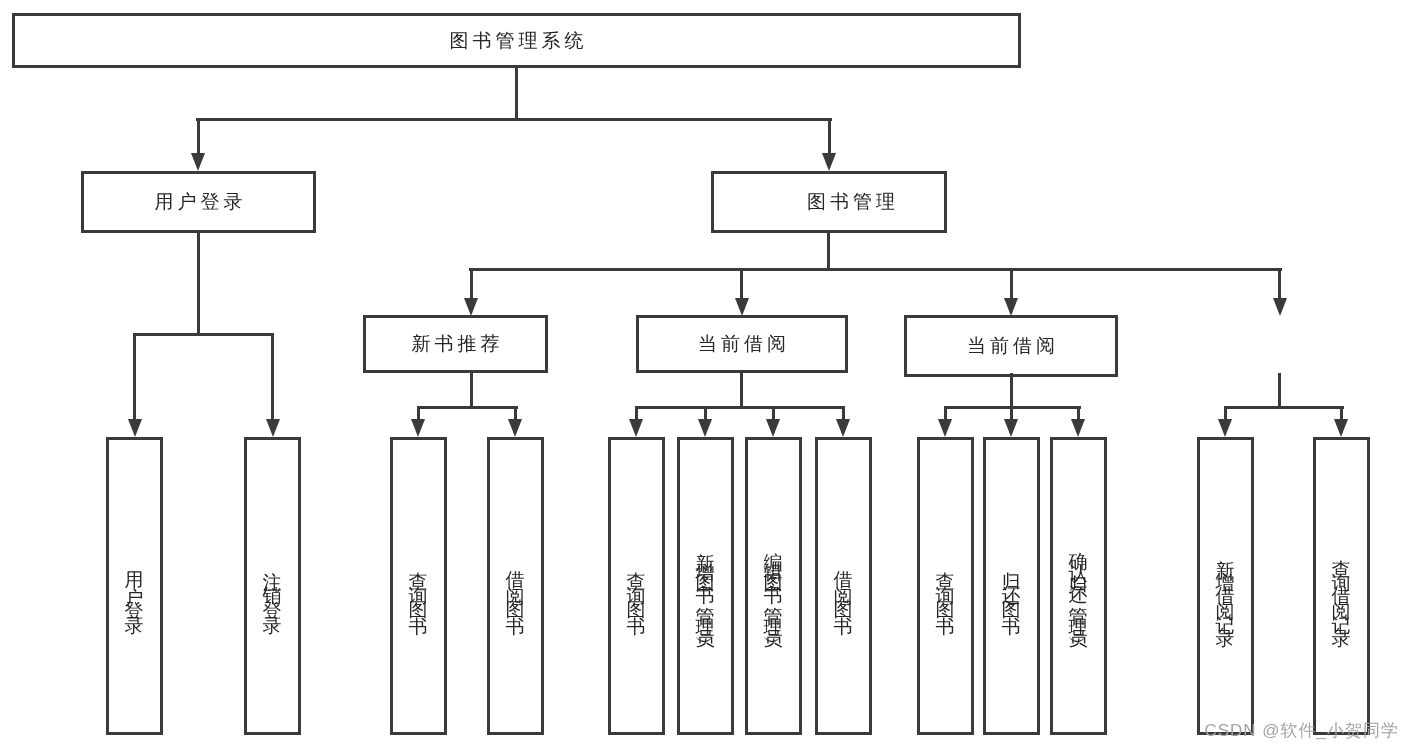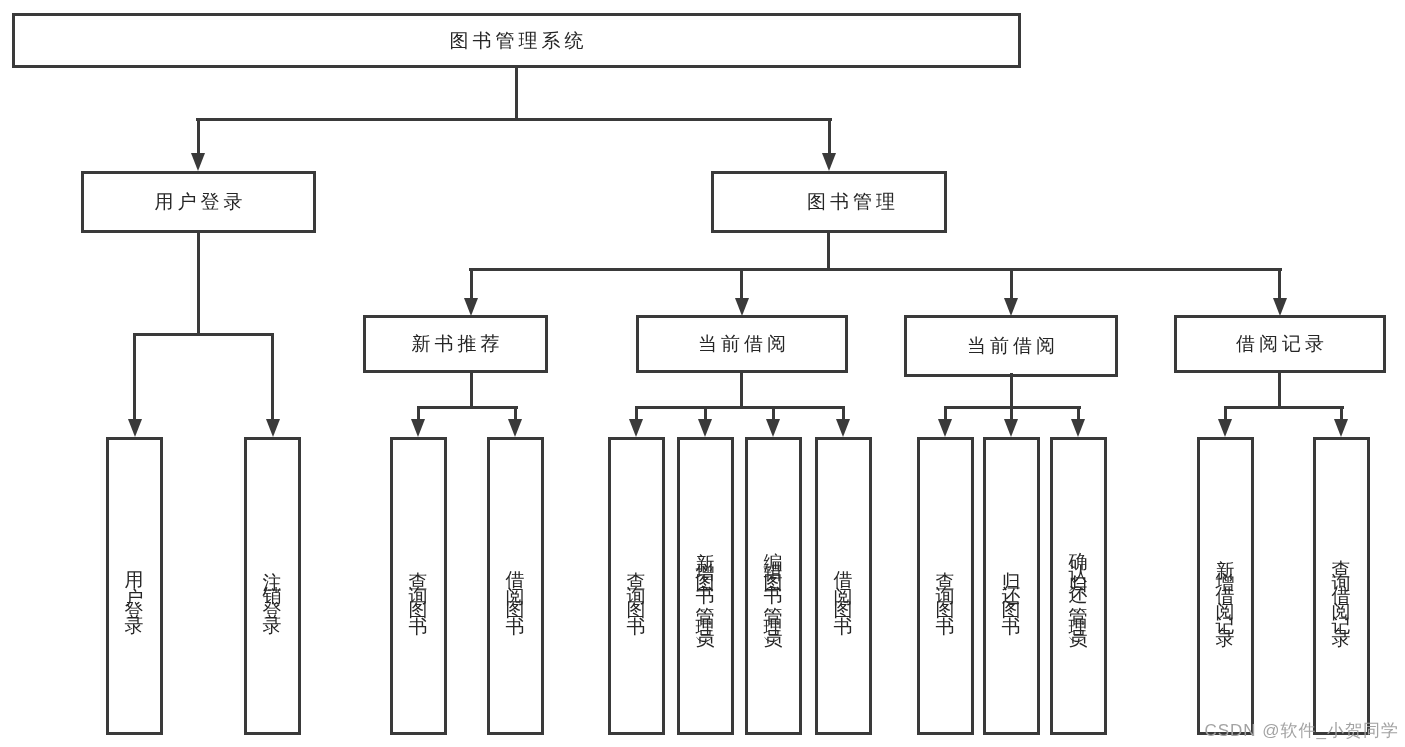--- a/index.html
+++ b/index.html
@@ -88,21 +88,20 @@
   <div class="vline" style="left:1010px;top:268px;height:32px;"></div>
   <div class="vline" style="left:1278px;top:268px;height:32px;"></div>
   <div class="arrow" style="left:464px;top:298px;"></div>
   <div class="arrow" style="left:735px;top:298px;"></div>
   <div class="arrow" style="left:1004px;top:298px;"></div>
   <div class="arrow" style="left:1273px;top:298px;"></div>
 
   <div class="box" style="left:363px;top:315px;width:185px;height:58px;">新书推荐</div>
   <div class="box" style="left:636px;top:315px;width:212px;height:58px;">当前借阅</div>
   <div class="box" style="left:904px;top:315px;width:214px;height:62px;">当前借阅</div>
-  <div class="box" style="left:1174px;top:315px;width:212px;height:58px;">借阅记录</div>
 
   <div class="vline" style="left:470px;top:373px;height:36px;"></div>
   <div class="hline" style="left:417px;top:406px;width:101px;"></div>
   <div class="vline" style="left:417px;top:406px;height:16px;"></div>
   <div class="vline" style="left:514px;top:406px;height:16px;"></div>
   <div class="arrow" style="left:411px;top:419px;"></div>
   <div class="arrow" style="left:508px;top:419px;"></div>
 
   <div class="vline" style="left:740px;top:373px;height:36px;"></div>
   <div class="hline" style="left:635px;top:406px;width:210px;"></div>

